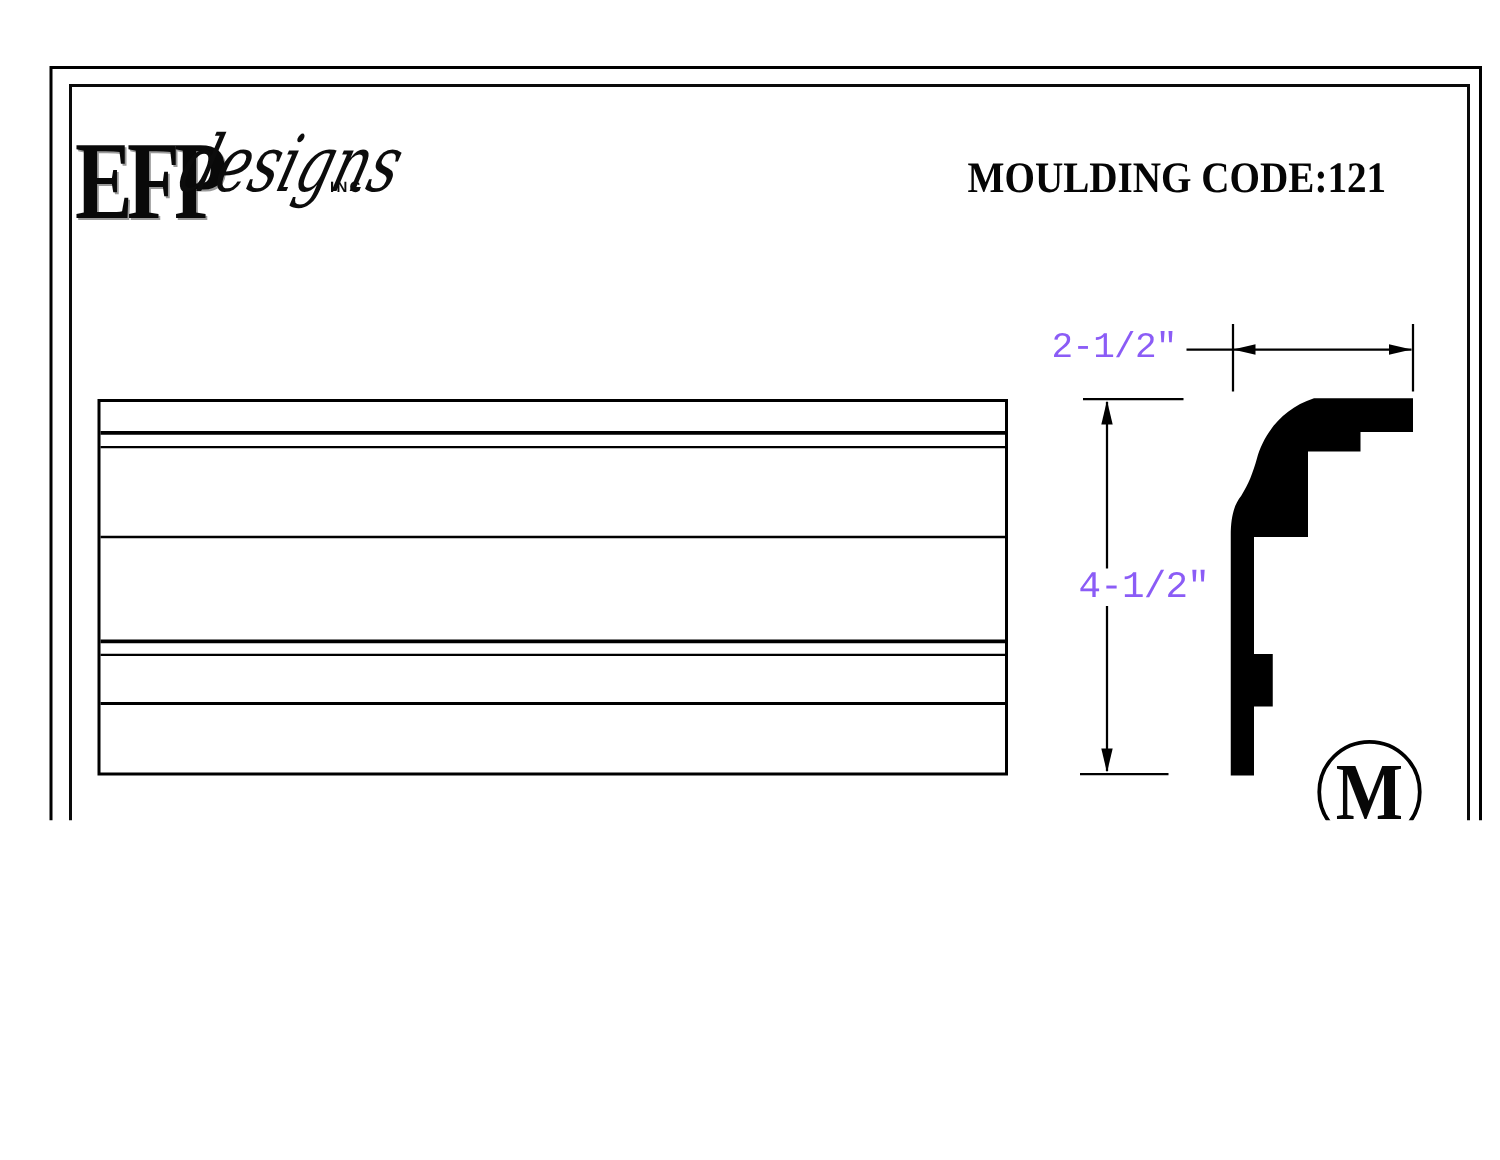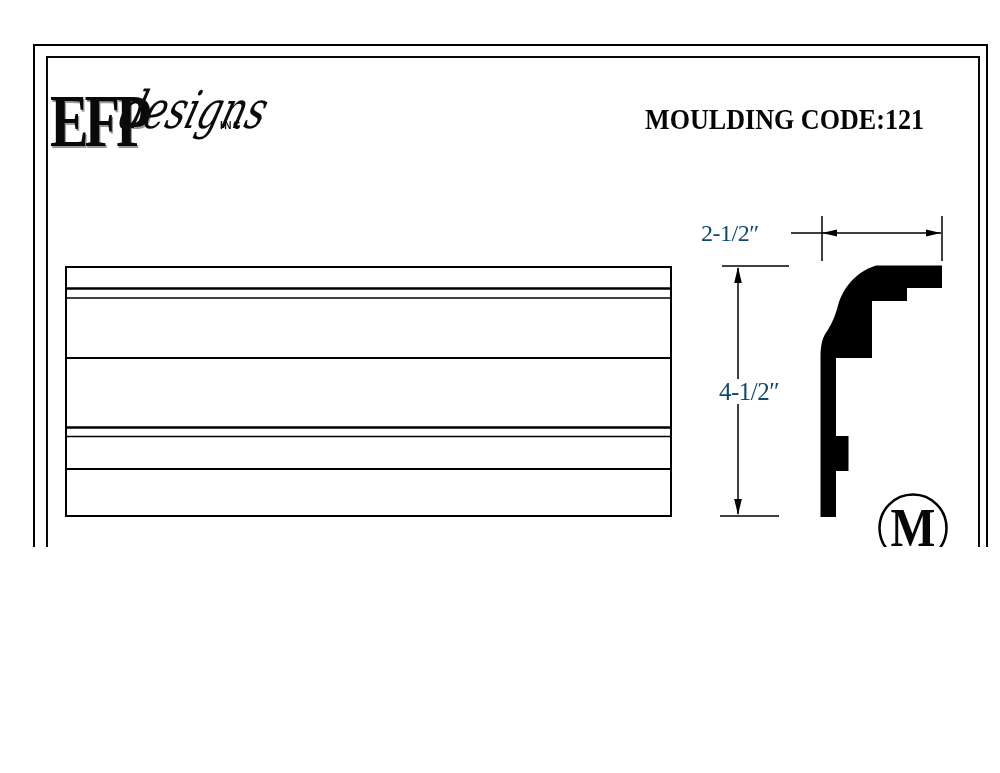--- a/index.html
+++ b/index.html
@@ -35,22 +35,22 @@
   
   .code{
     position:absolute;left:645px;top:105px;
     font-family:"Liberation Serif",serif;font-weight:700;font-size:29px;line-height:1;
     transform:scaleX(0.9);transform-origin:left top;color:#050505;white-space:pre;
   }
   
   .draw{position:absolute;left:0;top:0;}
   
   .dim{
-    position:absolute;font-family:Liberation Serif, serif;font-weight:500;
-    color:#0c4a6e;line-height:1;white-space:pre;
+    position:absolute;font-family:Liberation Mono, monospace;font-weight:500;
+    color:#8b5cf6;line-height:1;white-space:pre;
   }
   .dim-w{left:701px;top:221px;font-size:24px;letter-spacing:-0.5px;}
   .dim-h{left:716px;top:379px;font-size:25px;letter-spacing:-0.5px;background:#fff;padding:0 3px;}
   
   .m-letter{
     position:absolute;left:873px;top:495px;width:80px;height:66px;
     font-family:"Liberation Serif",serif;font-weight:900;font-size:54px;line-height:66px;
     text-align:center;color:#070707;transform:scaleX(0.88);transform-origin:center top;
   }
   

